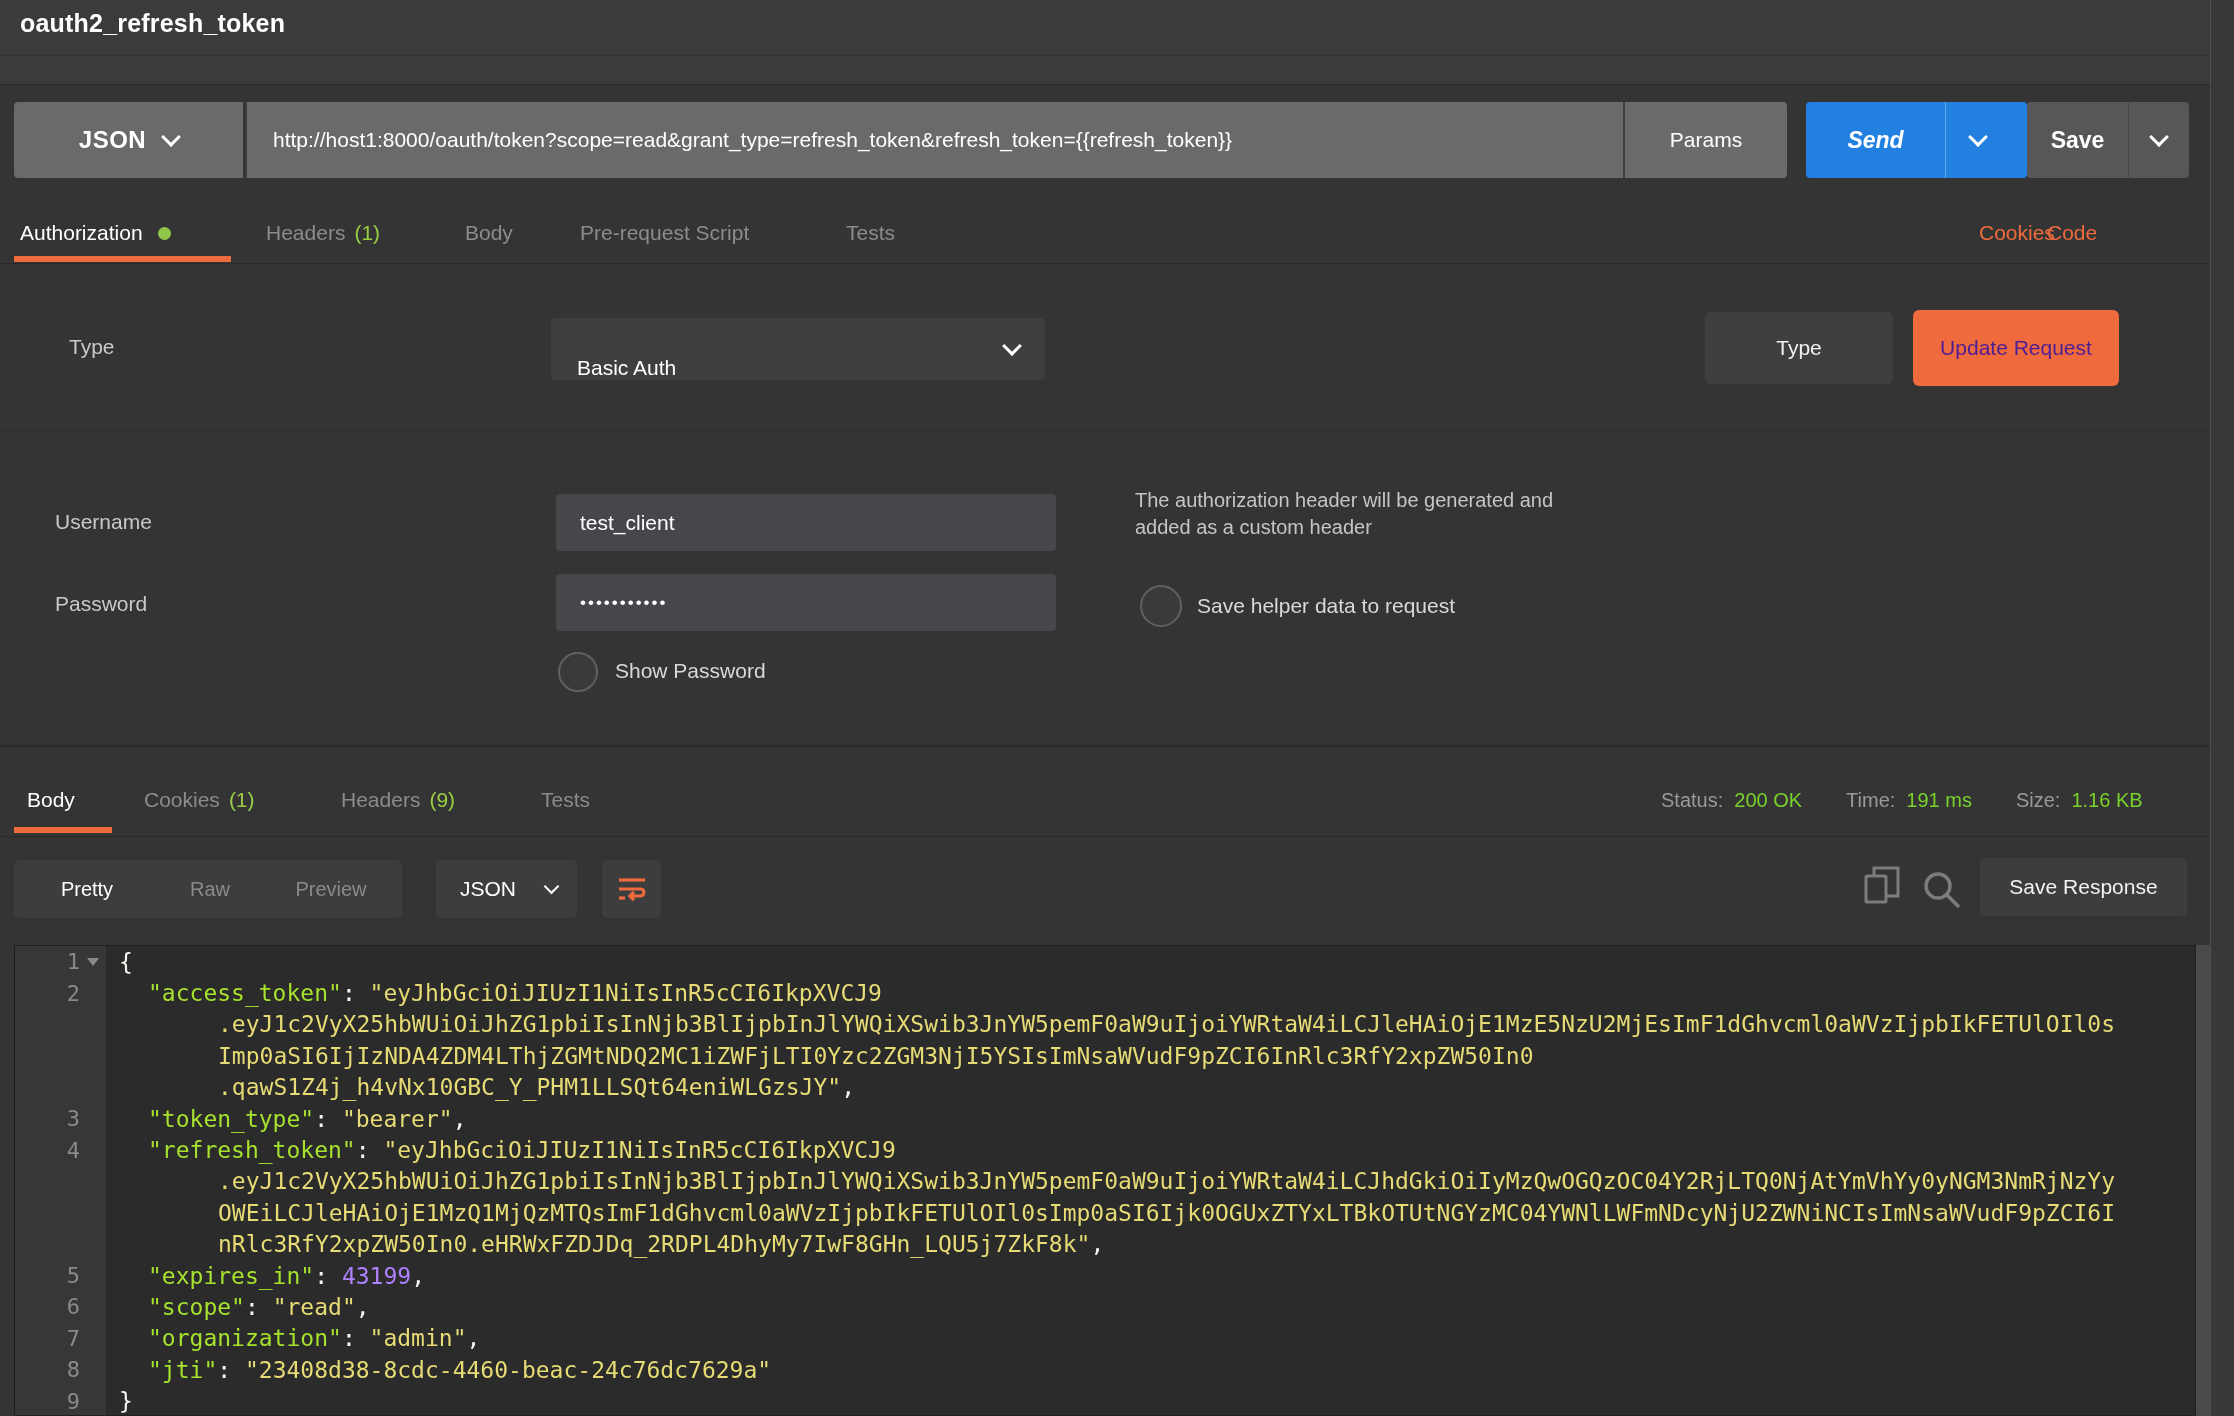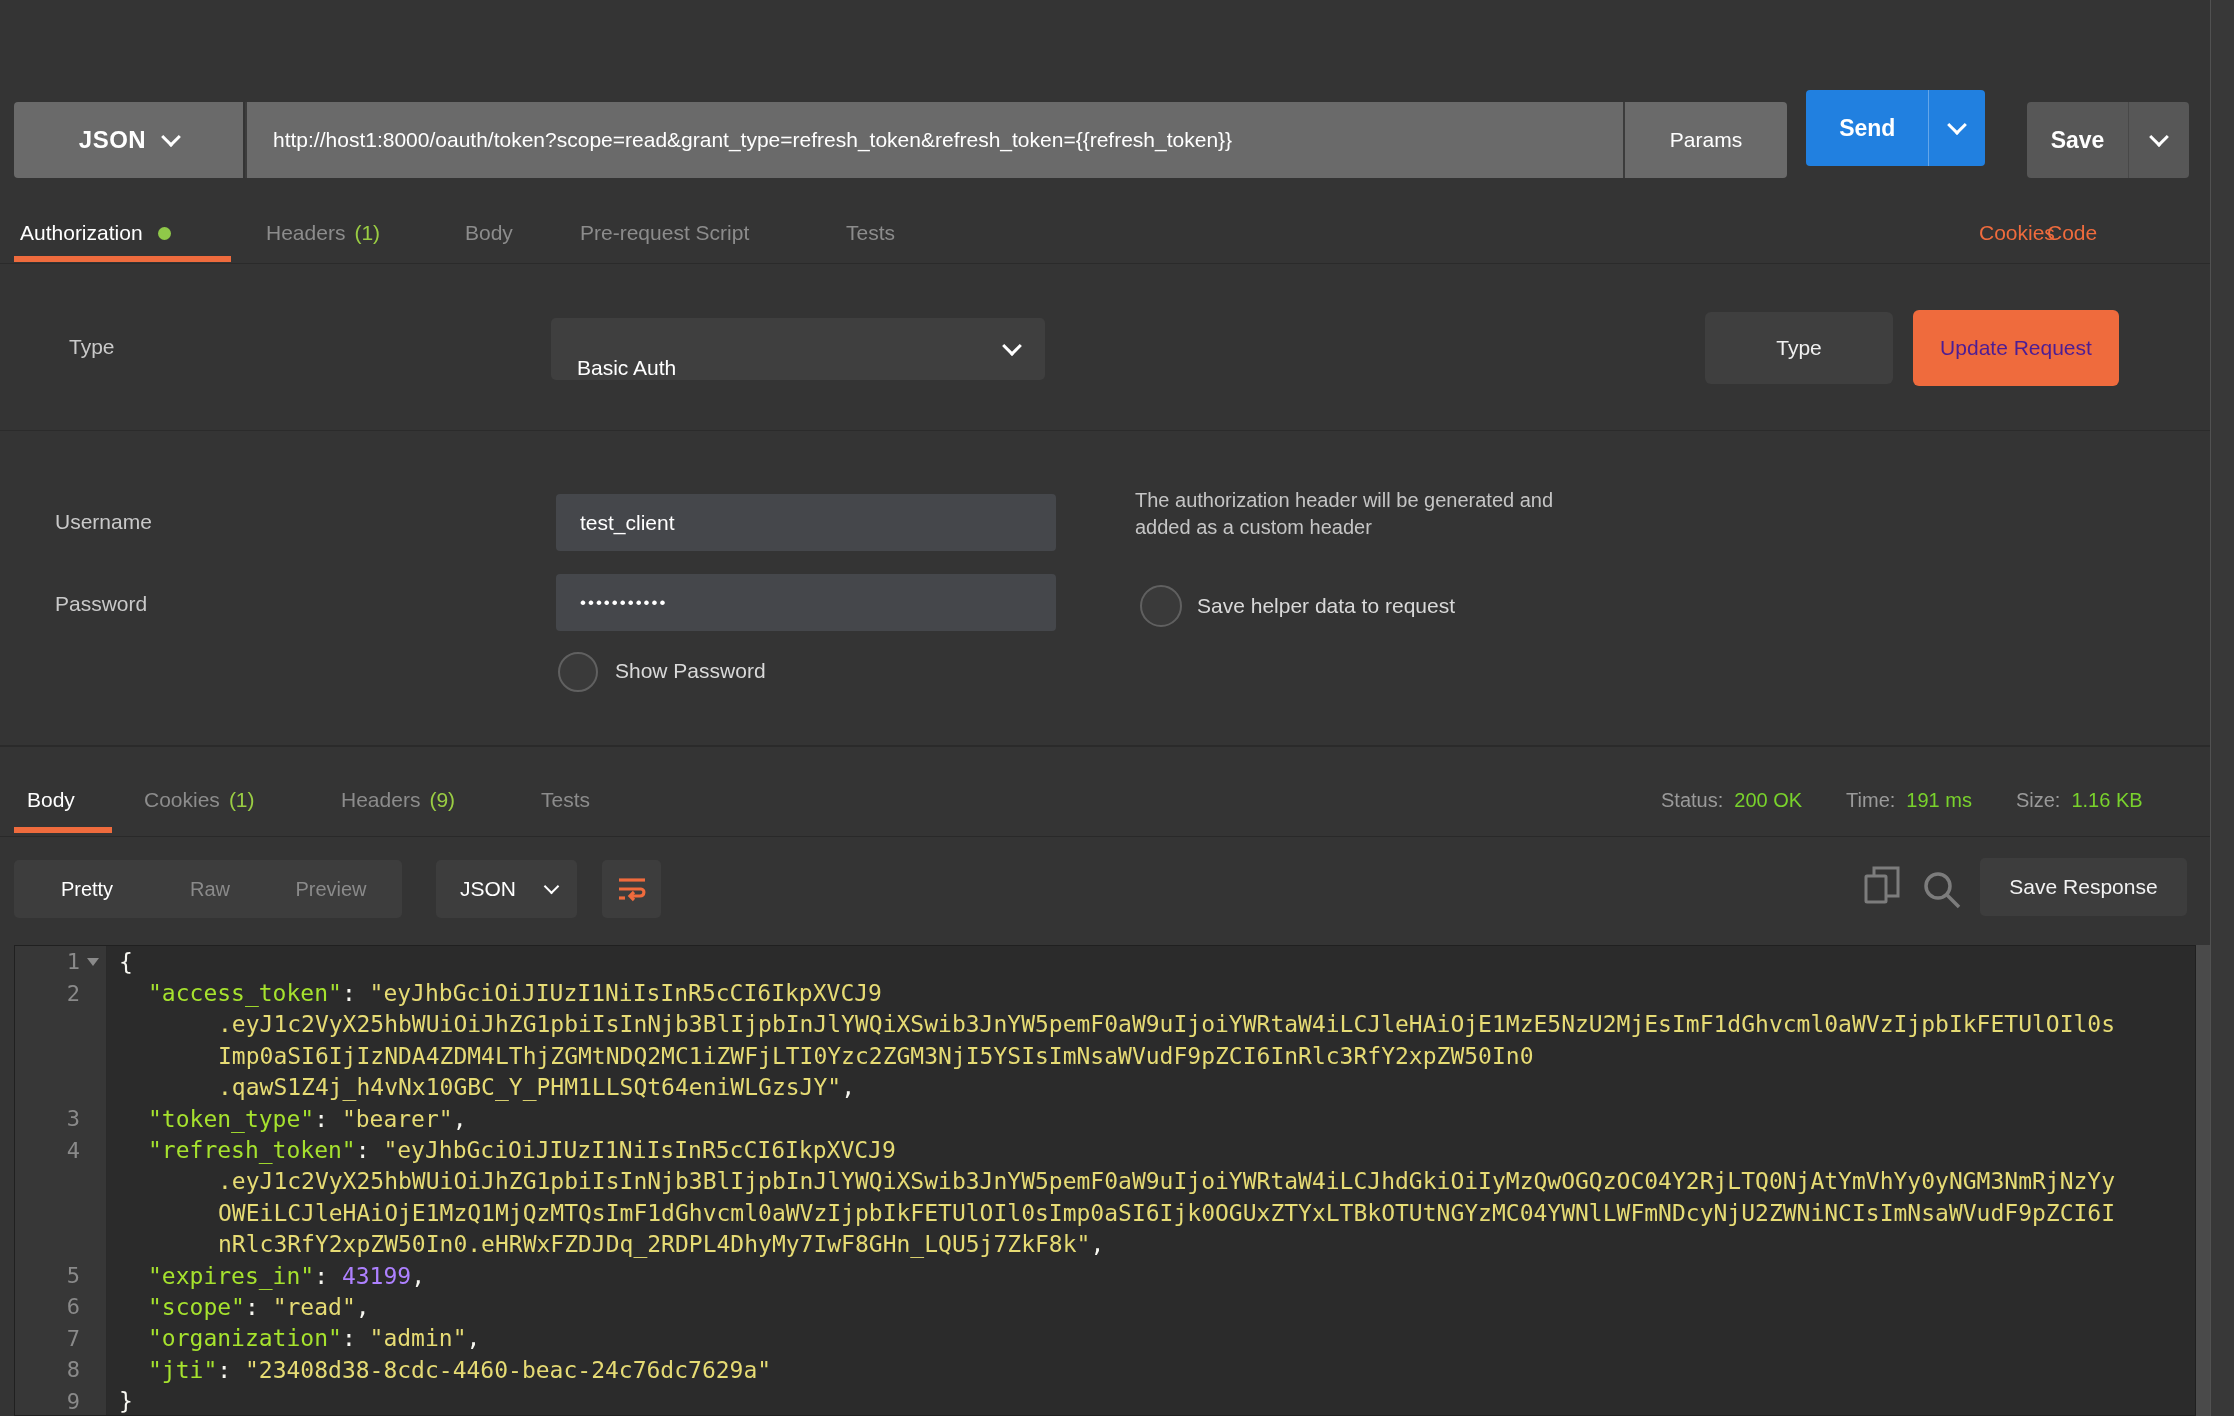--- a/index.html
+++ b/index.html
@@ -15,21 +15,21 @@
   
   .graybox{background:#6a6a6a;color:#fff;}
   #method-box{left:14px;top:102px;width:229px;height:76px;border-radius:4px 0 0 4px;
               display:flex;align-items:center;justify-content:center;gap:18px;cursor:pointer;}
   #method-label{font-size:24px;font-weight:bold;letter-spacing:.5px;}
   #url-box{left:245px;top:102px;width:1376px;height:76px;display:flex;align-items:center;
            border-left:2px solid #3c3c3c;overflow:hidden;}
   #url-text{padding-left:26px;font-size:21px;white-space:nowrap;}
   #params-btn{left:1623px;top:102px;width:162px;height:76px;border-left:2px solid #3c3c3c;border-radius:0 4px 4px 0;
               display:flex;align-items:center;justify-content:center;font-size:21px;cursor:pointer;}
-  #send-btn{left:1806px;top:90px;width:179px;height:76px;background:#2180e0;border-radius:4px;display:flex;cursor:pointer;}
+  #send-btn{left:1806px;top:102px;width:221px;height:76px;background:#2180e0;border-radius:4px;display:flex;cursor:pointer;font-style:italic;}
   #send-main{width:139px;display:flex;align-items:center;justify-content:center;font-size:23px;font-weight:bold;}
   #send-chev{width:63px;display:flex;align-items:center;justify-content:center;border-left:1px solid rgba(255,255,255,.3);}
   #save-btn{left:2027px;top:102px;width:162px;height:76px;background:#575757;border-radius:4px;display:flex;cursor:pointer;}
   #save-main{width:101px;display:flex;align-items:center;justify-content:center;font-size:23px;font-weight:bold;}
   #save-chev{width:60px;display:flex;align-items:center;justify-content:center;border-left:1px solid #484848;}
 
   .chev{display:inline-block;width:11px;height:11px;border-right:3px solid #fff;border-bottom:3px solid #fff;
         transform:rotate(45deg);margin-top:-6px;}
   .chev.sm{width:9px;height:9px;border-width:2.5px;}
 
@@ -120,20 +120,24 @@
   #right-edge-line{left:2210px;top:0;width:1px;height:1416px;background:#515151;}
   #right-edge{left:2211px;top:0;width:23px;height:1416px;background:#383838;}
 
   svg{display:block;}
 </style>
 </head>
 <body>
 
 <div id="page">
 
+  <div class="abs" id="titlebar">
+    <div class="abs" id="request-title">oauth2_refresh_token</div>
+    <div class="abs" id="titlebar-line"></div>
+  </div>
 
   <div class="abs graybox" id="method-box">
     <span id="method-label">JSON</span>
     <span class="chev"></span>
   </div>
   <div class="abs graybox" id="url-box">
     <span id="url-text">http://host1:8000/oauth/token?scope=read&amp;grant_type=refresh_token&amp;refresh_token={{refresh_token}}</span>
   </div>
   <div class="abs graybox" id="params-btn">Params</div>
   <div class="abs" id="send-btn">

